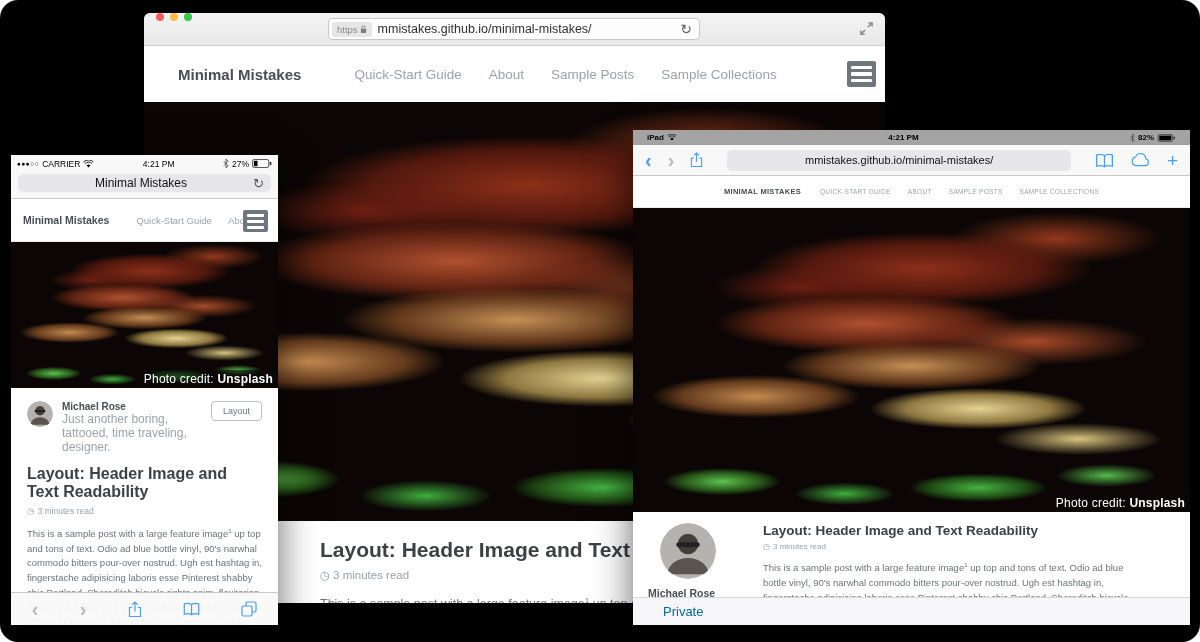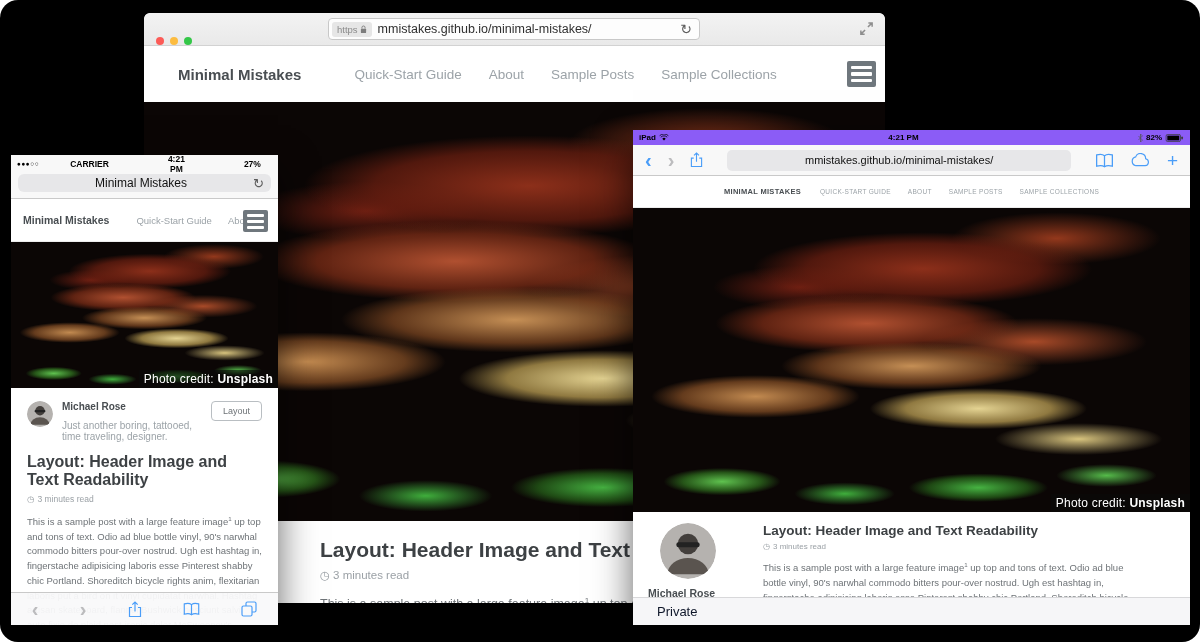--- a/index.html
+++ b/index.html
@@ -30,21 +30,21 @@
   .photo-credit b{font-weight:bold;}
   .avatar-svg{display:block;width:100%;height:100%;}
   .hamburger{background:#6f777d;border-radius:2px;display:flex;flex-direction:column;justify-content:center;gap:3px;padding:0 4px;cursor:pointer;}
   .hamburger i{display:block;height:3px;background:#fff;border-radius:1px;}
   .clock{color:#9ba1a6;font-size:1em;margin-right:3px;}
 
   
   .desktop{position:absolute;left:144px;top:13px;width:741px;height:590px;background:#fff;
     border-radius:6px 6px 2px 2px;box-shadow:0 18px 50px rgba(0,0,0,.55);overflow:hidden;}
   .d-toolbar{position:relative;height:33px;background:linear-gradient(#f3f3f3,#e9e9e9);
-    border-bottom:1px solid #d2d2d2;border-radius:6px 6px 0 0;display:flex;align-items:flex-end;}
+    border-bottom:1px solid #d2d2d2;border-radius:6px 6px 0 0;display:flex;align-items:flex-start;}
   .lights{display:flex;gap:6px;margin-left:12px;}
   .light{width:8px;height:8px;border-radius:50%;display:inline-block;cursor:pointer;}
   .light.red{background:#fc5b57;}.light.yellow{background:#fcbc40;}.light.green{background:#34c748;}
   .d-urlfield{position:absolute;left:184px;top:5px;width:372px;height:22px;background:#fdfdfd;
     border:1px solid #c8c8c8;border-radius:4px;display:flex;align-items:center;cursor:text;}
   .https-badge{display:flex;align-items:center;gap:2px;background:#e6e6e6;border-radius:3px;
     margin:0 6px 0 3px;padding:2px 5px;font-size:9.5px;color:#8b8b8b;}
   .d-url{font-size:12.5px;color:#2f2f2f;flex:1;white-space:nowrap;overflow:hidden;}
   .reload-glyph{color:#5d5d5d;font-size:14px;margin:0 7px;cursor:pointer;line-height:1;}
   .expand-wrap{position:absolute;right:11px;top:8px;cursor:pointer;}
@@ -57,53 +57,53 @@
   .d-image{height:419px;}
   .d-content{height:82px;padding:17px 40px 0 176px;overflow:hidden;}
   .d-title{font-size:21px;font-weight:bold;color:#3d4144;margin:0;white-space:nowrap;}
   .d-meta{font-size:11.5px;color:#9ba1a6;margin-top:6px;}
   .d-para{font-size:12.5px;color:#6e7377;line-height:1.55;margin-top:13px;width:575px;}
 
   
   .iphone{position:absolute;left:11px;top:155px;width:267px;height:470px;background:#fff;
     box-shadow:0 14px 36px rgba(0,0,0,.6);overflow:hidden;}
   .i-status{height:17px;background:#f8f8f8;display:flex;align-items:center;padding:0 6px;
-    font-size:8.5px;font-weight:bold;color:#000;gap:28px;}
+    font-size:8.5px;font-weight:normal;color:#000;}
   .i-status .dots{letter-spacing:.5px;font-size:6.5px;margin-right:3px;}
   .i-status .mid{flex:1;text-align:center;}
   .i-url{height:27px;background:#f8f8f8;border-bottom:1px solid #c9c9c9;padding:2px 7px 6px;}
   .i-pill{height:100%;background:#e7e7e9;border-radius:6px;display:flex;align-items:center;cursor:text;}
   .i-pill .title{flex:1;text-align:center;font-size:12px;color:#111;padding-left:18px;}
   .i-pill .reload-glyph{font-size:13px;}
   .i-nav{position:relative;height:43px;background:#fff;border-bottom:1px solid #ededed;display:flex;align-items:center;}
   .i-brand{margin-left:12px;font-size:10.5px;font-weight:bold;color:#494e52;cursor:pointer;}
   .i-links{display:flex;gap:16px;margin-left:27px;}
   .i-links span{font-size:9.5px;color:#9ca3a8;cursor:pointer;white-space:nowrap;}
   .i-nav .hamburger{position:absolute;right:10px;top:11px;width:25px;height:22px;}
   .i-image{height:146px;}
   .i-content{padding:13px 16px 0;}
   .i-authorrow{display:flex;align-items:flex-start;}
   .i-avatar{width:26px;height:26px;border-radius:50%;overflow:hidden;flex:none;}
   .i-authortext{margin-left:9px;flex:1;}
   .i-authorname{font-size:10px;font-weight:bold;color:#494e52;}
-  .i-authorbio{font-size:10px;color:#9ca3a8;margin-top:8px;}
+  .i-authorbio{font-size:12px;color:#9ca3a8;margin-top:0;}
   .follow-btn{flex:none;border:1px solid #b9bec2;border-radius:4px;background:#fff;color:#6e7377;
     font-size:9px;padding:4px 11px;cursor:pointer;}
   .i-title{font-size:16px;font-weight:bold;color:#3d4144;line-height:1.15;margin-top:11px;}
   .i-meta{font-size:8.5px;color:#9ba1a6;margin-top:4px;}
   .i-para{font-size:9.5px;color:#6e7377;line-height:1.55;margin-top:10px;}
   .i-toolbar{position:absolute;left:0;bottom:0;width:100%;height:33px;background:rgba(249,249,250,.95);
     border-top:1px solid #c9c9c9;display:flex;align-items:center;justify-content:space-around;}
   .chev{font-size:20px;line-height:1;color:#bcbcbe;cursor:pointer;font-weight:bold;}
   .tool-ic{cursor:pointer;display:flex;align-items:center;}
 
   
   .ipad{position:absolute;left:633px;top:130px;width:557px;height:495px;background:#fff;
     box-shadow:0 14px 36px rgba(0,0,0,.6);overflow:hidden;}
-  .p-status{height:15px;background:#8b5cf6;display:flex;align-items:center;padding:0 6px;
+  .p-status{height:15px;background:#a3a3a3;display:flex;align-items:center;padding:0 14px;
     font-size:8px;font-weight:bold;color:#000;}
   .p-status .mid{flex:1;text-align:center;}
   .p-toolbar{height:31px;background:#f8f8f8;border-bottom:1px solid #c9c9c9;display:flex;
     align-items:center;padding:0 12px;gap:16px;}
   .p-toolbar .chev.active{color:#4a9df8;}
   .p-pill{flex:1;height:21px;background:#e7e7e9;border-radius:5px;display:flex;align-items:center;
     justify-content:center;margin:0 8px;cursor:text;}
   .p-pill .url{font-size:11px;color:#111;}
   .plus-glyph{font-size:19px;color:#4a9df8;font-weight:300;cursor:pointer;line-height:1;}
   .p-nav{height:32px;background:#fff;border-bottom:1px solid #ececec;display:flex;align-items:center;
@@ -115,21 +115,21 @@
   .p-content{display:flex;height:85px;padding:11px 44px 0 15px;overflow:hidden;}
   .p-side{width:105px;flex:none;}
   .p-avatar{width:56px;height:56px;border-radius:50%;overflow:hidden;margin-left:12px;}
   .p-authorname{font-size:10.5px;font-weight:bold;color:#494e52;margin-top:8px;}
   .p-main{flex:1;padding-left:10px;}
   .p-title{font-size:13.5px;font-weight:bold;color:#3d4144;margin:0;}
   .p-meta{font-size:8px;color:#9ba1a6;margin-top:4px;}
   .p-para{font-size:9.5px;color:#6e7377;line-height:1.55;margin-top:9px;}
   .p-private{position:absolute;left:0;bottom:0;width:100%;height:28px;background:#f6f6f8;
     border-top:1px solid #d8d8da;display:flex;align-items:center;}
-  .private-label{color:#0f172a;font-size:13px;margin-left:24px;cursor:pointer;}
+  .private-label{color:#0369a1;font-size:13px;margin-left:30px;cursor:pointer;}
   sup{font-size:.65em;}
 </style>
 </head>
 <body>
 
 <div class="canvas">
 
   <section class="desktop">
     <div class="d-toolbar">
       <div class="lights">

